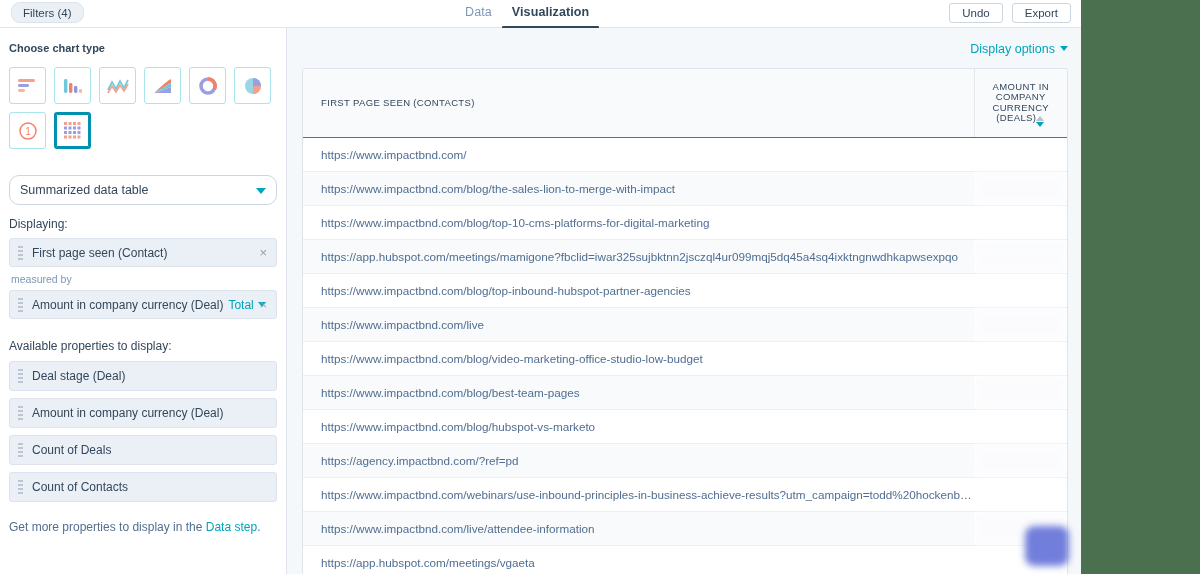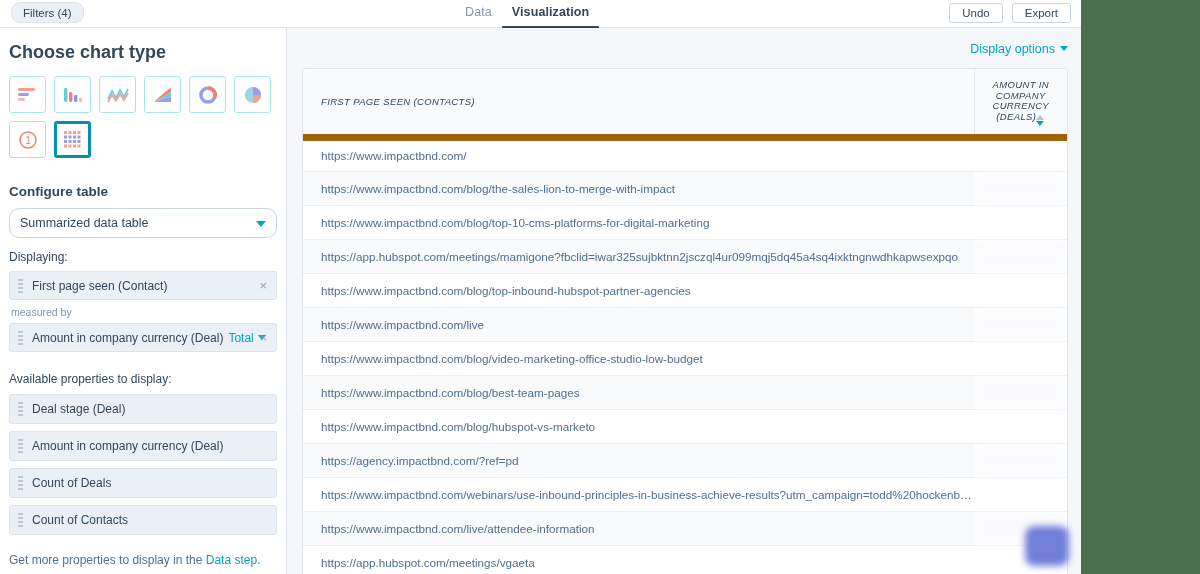--- a/index.html
+++ b/index.html
@@ -71,21 +71,21 @@
 
   
   .sidebar {
     position: absolute; left: 0; top: 0;
     width: 287px; height: 546px;
     background: #ffffff;
     border-right: 1px solid #dfe3eb;
     padding: 14px 9px 0 9px;
   }
   .sec-title {
-    font-size: 18px; font-weight: 700; color: #33475b;
+    font-size: 11px; font-weight: 700; color: #33475b;
     margin-bottom: 13px;
   }
   .chart-types {
     display: flex; flex-wrap: wrap; gap: 8px;
     margin-bottom: 26px;
   }
   .ct {
     width: 37px; height: 37px;
     border: 1px solid #a8e5ec;
     border-radius: 3px;
@@ -204,28 +204,27 @@
     position: absolute; left: 14px; top: 40px;
     width: 766px; height: 520px;
     background: #fff;
     border: 1px solid #dfe3eb;
     border-radius: 3px;
     overflow: hidden;
   }
   table.tbl { width: 100%; border-collapse: collapse; table-layout: fixed; }
   table.tbl th {
     background: #f8fafc;
-    border-bottom: 7px solid #a16207;
+    border-bottom: 1px solid #a16207;
     font-size: 9.5px;
     font-weight: 400;
     color: #33475b;
     letter-spacing: .35px;
     height: 68px;
     vertical-align: middle;
-    font-style: italic;
   }
   th.col-url { text-align: left; padding-left: 18px; }
   th.col-amt {
     width: 93px;
     text-align: center;
     background: #eef2f7;
     border-left: 1px solid #e3e8ee;
     line-height: 10.5px;
     padding: 0 6px;
     position: relative;
@@ -397,21 +396,20 @@
                 <rect x="1" y="14.5" width="3" height="3"></rect>
                   <rect x="5.5" y="14.5" width="3" height="3"></rect>
                 <rect x="10" y="14.5" width="3" height="3"></rect>
                   <rect x="14.5" y="14.5" width="3" height="3"></rect>
               </g>
             </svg>
           </span>
         </div>
       </div>
 
-      <div class="sec-title2">Configure table</div>
 
       <div class="select-box">
         <span>Summarized data table</span>
         <span class="caret-t"></span>
       </div>
 
       <div class="small-label">Displaying:</div>
 
       <div class="chip">
         <span class="grip"></span>

